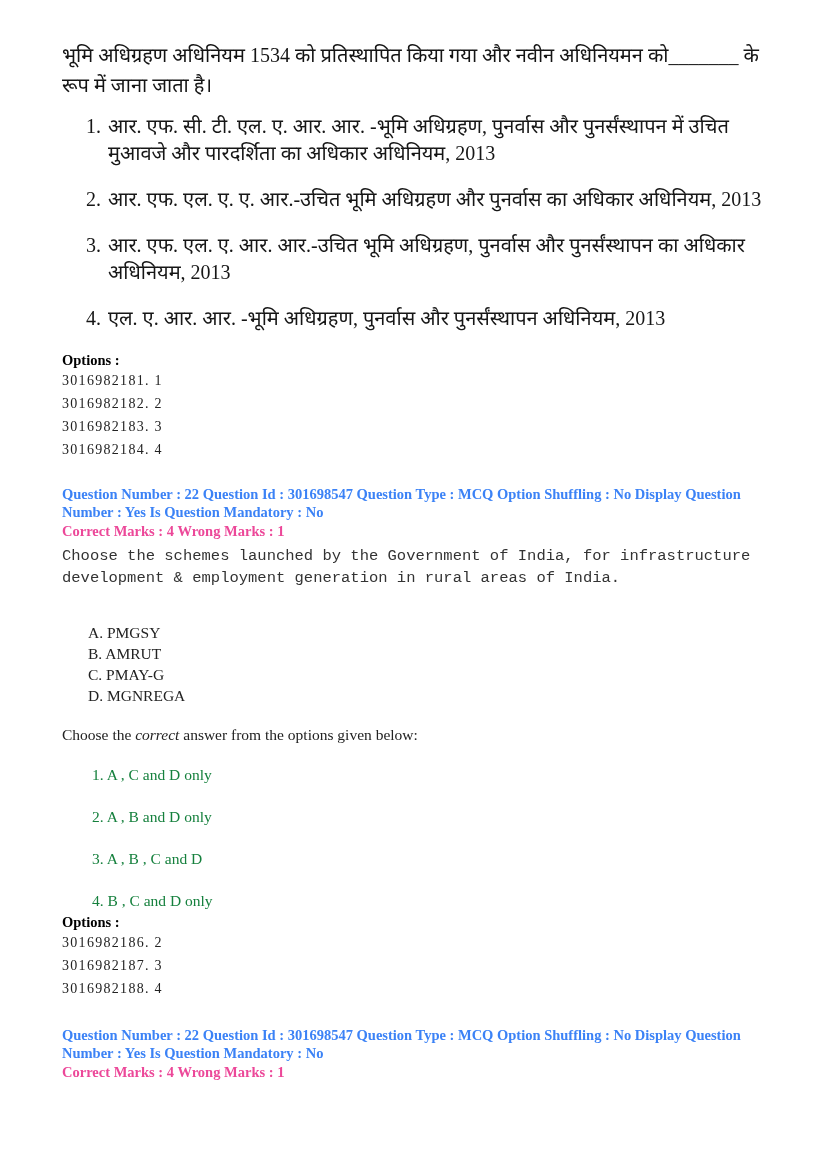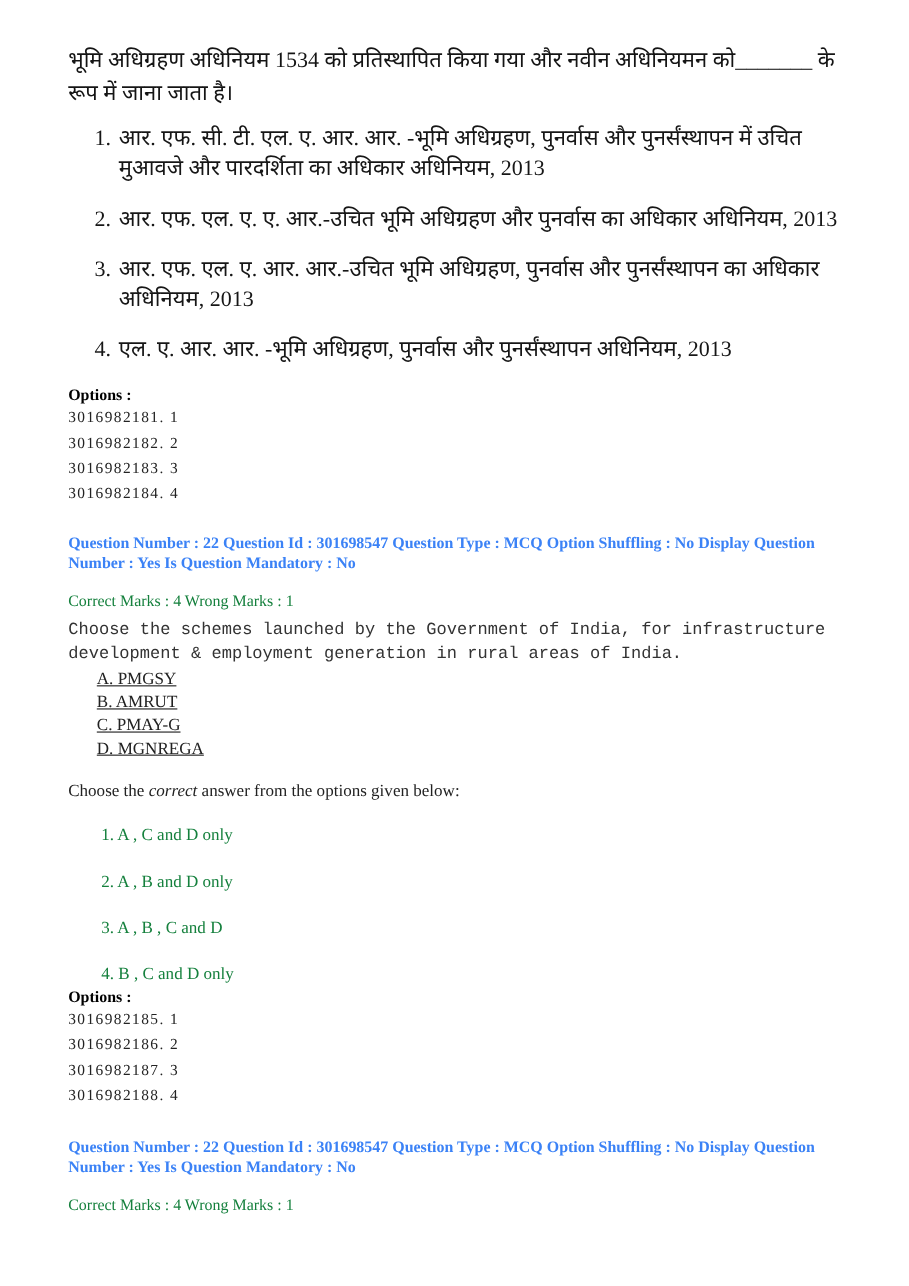--- a/index.html
+++ b/index.html
@@ -18,25 +18,25 @@
   .hindi-opt .num { white-space: nowrap; margin-right: 7px; }
   .hindi-opt .txt { flex: 1; }
 
   
   .options-label { font-weight: bold; font-size: 14.5px; line-height: 18px; color: #000; margin-top: 2px; }
   .id-line { font-size: 14px; line-height: 23px; letter-spacing: 1.3px; color: #222; }
 
   
   .meta-line { font-weight: bold; font-size: 14.5px; line-height: 17.5px; color: #3b82f6; }
   .q22-meta { margin-top: 25px; }
-  .marks-line { font-weight: normal; font-size: 14.5px; line-height: 17px; color: #15803d; margin-top: 18px; }
+  .marks-line { font-weight: bold; font-size: 14.5px; line-height: 17px; color: #ec4899; margin-top: 2px; }
 
   
   .body-question { font-size: 15.5px; line-height: 21.5px; color: #333; margin-top: 6px; max-width: 700px; font-family: Liberation Mono, monospace; }
-  .scheme-list { margin: 2px 0 0 26px; text-decoration: underline; }
+  .scheme-list { margin: 33px 0 0 26px; }
   .scheme-list div { font-size: 15.5px; line-height: 21px; color: #222; }
   .choose-line { font-size: 15.5px; line-height: 20px; color: #222; margin-top: 19px; }
   .choose-line .bi { font-weight: normal; font-style: italic; }
   .eng-options > div { margin: 24px 0 0 30px; font-size: 15.5px; line-height: 18px; color: #15803d; }
   .eng-options > div:first-child { margin-top: 21px; }
   .eng-options { margin-bottom: 3px; }
 
   .footer-meta { margin-top: 27px; }
 </style>
 </head>
@@ -86,21 +86,20 @@
   <div class="choose-line"><span>Choose the </span><span class="bi">correct</span><span> answer from the options given below:</span></div>
 
   <div class="eng-options">
     <div>1. A , C and D only</div>
     <div>2. A , B and D only</div>
     <div>3. A , B , C and D</div>
     <div>4. B , C and D only</div>
   </div>
 
   <div class="options-label">Options :</div>
-  <div class="id-line">3016982185. 1</div>
   <div class="id-line">3016982186. 2</div>
   <div class="id-line">3016982187. 3</div>
   <div class="id-line">3016982188. 4</div>
 
   <div class="meta-line footer-meta">Question Number : 22 Question Id : 301698547 Question Type : MCQ Option Shuffling : No Display Question Number : Yes Is Question Mandatory : No</div>
   <div class="marks-line">Correct Marks : 4 Wrong Marks : 1</div>
 
 </div>
 
 </body></html>

